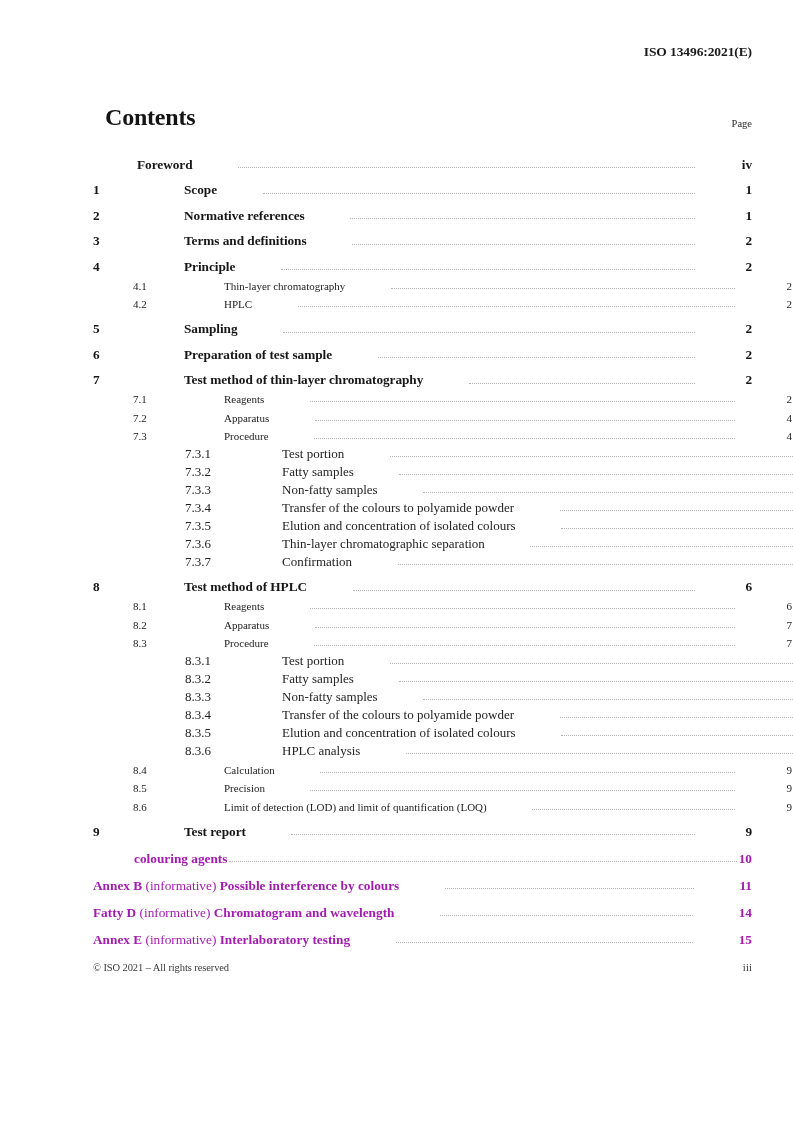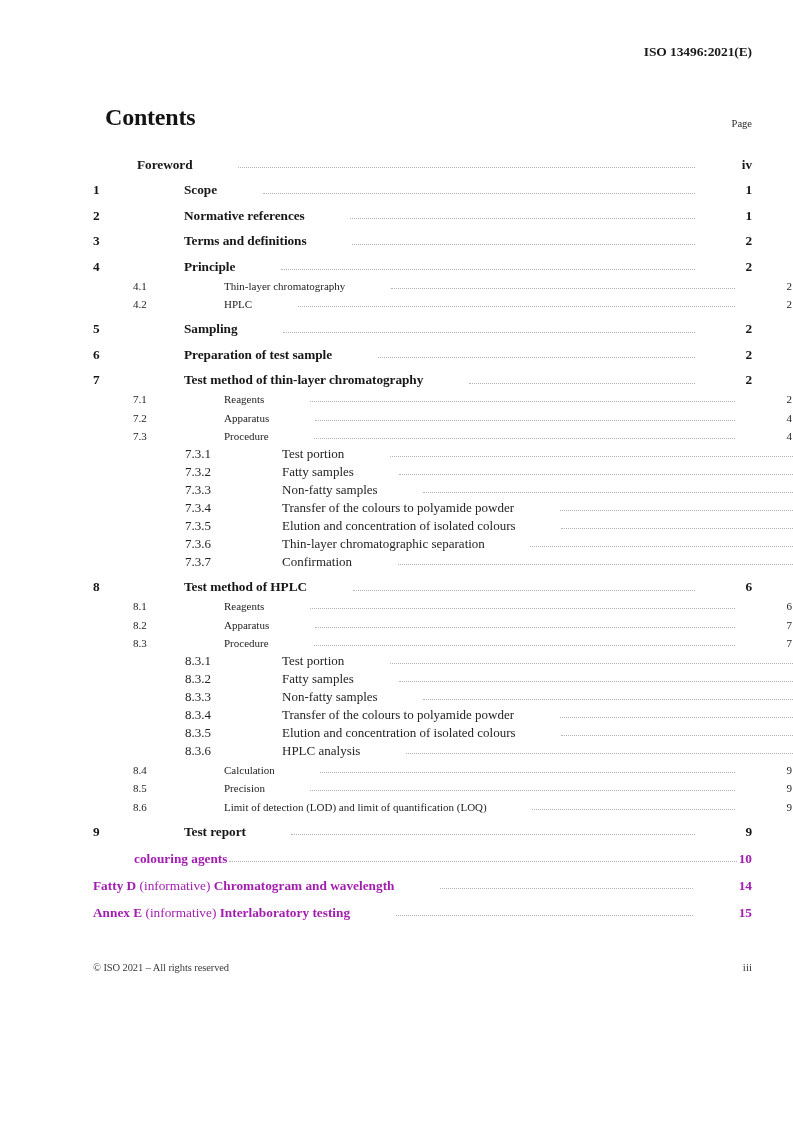--- a/index.html
+++ b/index.html
@@ -405,20 +405,25 @@
         <span class="pg">9</span>
       </div>
       <div class="row annex" style="display: block;">
         <div class="annex-line2row">
           <span class="label">colouring agents</span>
           <span class="leader"></span>
           <span class="pg">10</span>
         </div>
       </div>
       <div class="row annex">
+        <span class="label"><span>Annex B</span><span class="annex-kind"> (informative) </span><span>Possible interference by colours</span></span>
+        <span class="leader"></span>
+        <span class="pg">11</span>
+      </div>
+      <div class="row annex">
         <span class="label"><span>Fatty D</span><span class="annex-kind"> (informative) </span><span>Chromatogram and wavelength</span></span>
         <span class="leader"></span>
         <span class="pg">14</span>
       </div>
       <div class="row annex">
         <span class="label"><span>Annex E</span><span class="annex-kind"> (informative) </span><span>Interlaboratory testing</span></span>
         <span class="leader"></span>
         <span class="pg">15</span>
       </div>
     </div>

